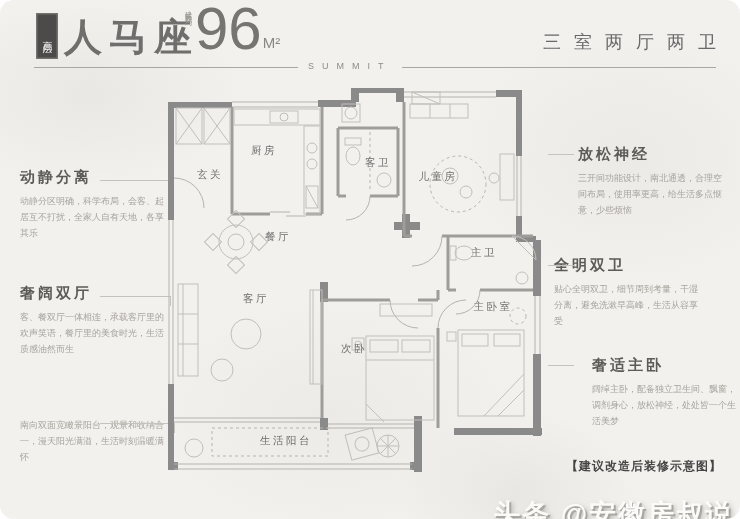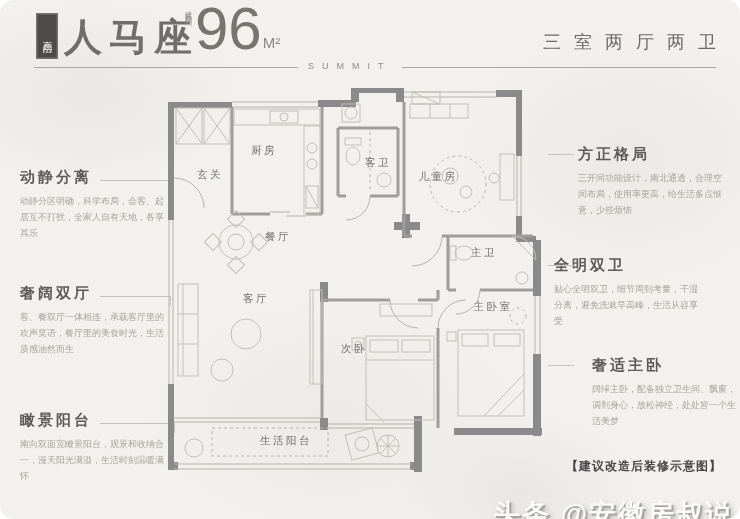--- a/index.html
+++ b/index.html
@@ -68,32 +68,31 @@
 
   <div class="abs feature" style="left:20px;top:168px;">
     <h3>动静分离</h3>
     <p>动静分区明确，科学布局，会客、起居互不打扰，全家人自有天地，各享其乐</p>
   </div>
   <div class="abs feature" style="left:20px;top:284px;">
     <h3>奢阔双厅</h3>
     <p>客、餐双厅一体相连，承载客厅里的欢声笑语，餐厅里的美食时光，生活质感油然而生</p>
   </div>
   <div class="abs feature" style="left:20px;top:411px;">
-    <h3>瞰景阳台</h3>
     <p>南向双面宽瞰景阳台，观景和收纳合一，漫天阳光满溢，生活时刻温暖满怀</p>
   </div>
   <div class="abs lead" style="left:100px;top:180px;width:70px;"></div>
   <div class="abs lead-v" style="left:170px;top:180px;height:10px;"></div>
   <div class="abs lead" style="left:100px;top:296px;width:70px;"></div>
   <div class="abs lead-v" style="left:170px;top:296px;height:10px;"></div>
   <div class="abs lead" style="left:100px;top:423px;width:74px;"></div>
   <div class="abs lead-v" style="left:174px;top:423px;height:10px;"></div>
 
   <div class="abs feature" style="left:578px;top:145px;">
-    <h3>方正格局</h3>
+    <h3>放松神经</h3>
     <p>三开间功能设计，南北通透，合理空间布局，使用率更高，给生活多点惬意，少些烦恼</p>
   </div>
   <div class="abs feature" style="left:554px;top:256px;">
     <h3>全明双卫</h3>
     <p>贴心全明双卫，细节周到考量，干湿分离，避免洗漱早高峰，生活从容享受</p>
   </div>
   <div class="abs feature" style="left:592px;top:356px;">
     <h3>奢适主卧</h3>
     <p>阔绰主卧，配备独立卫生间、飘窗，调剂身心，放松神经，处处皆一个生活美梦</p>
   </div>

